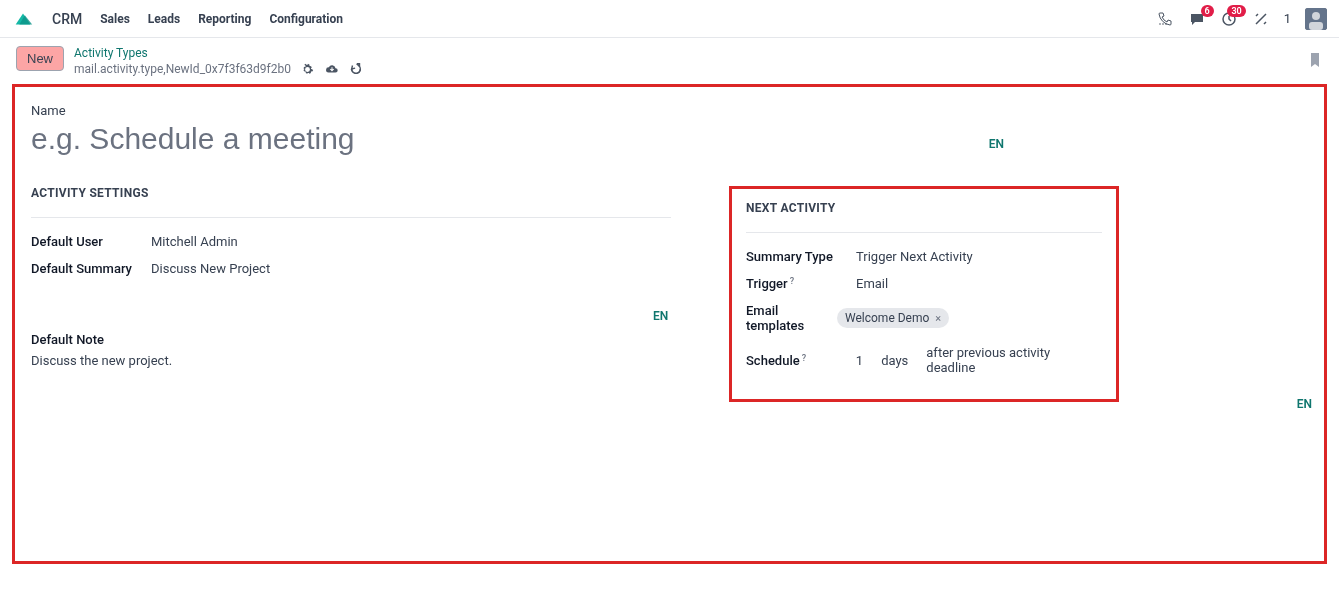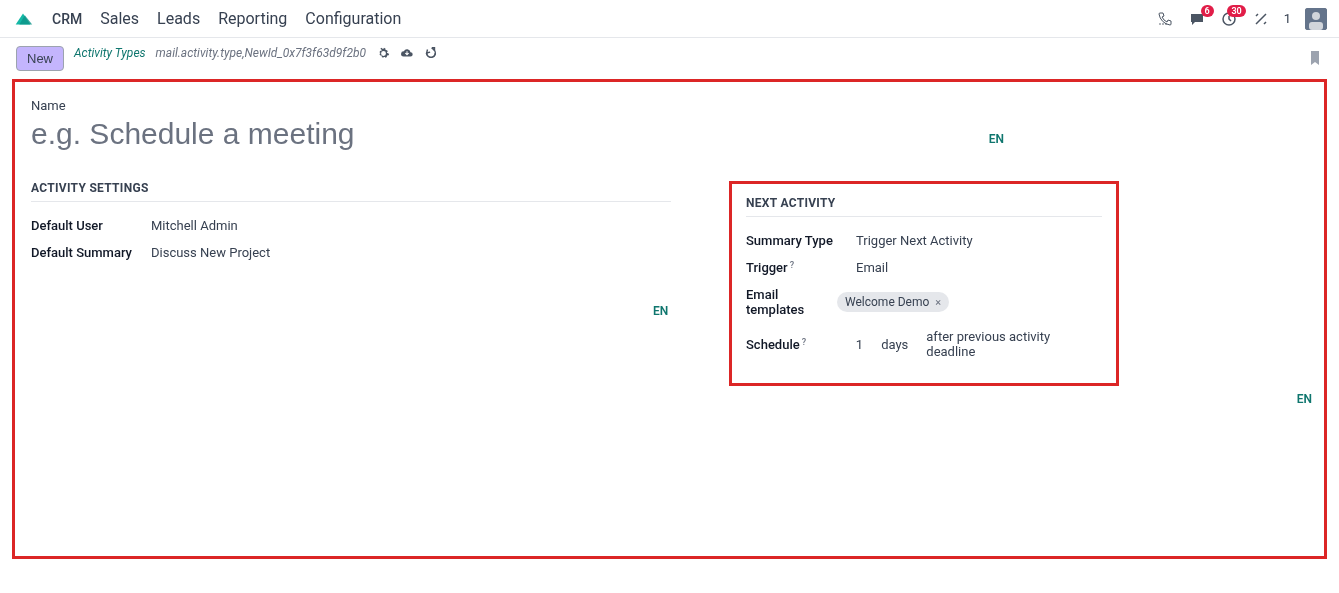--- a/index.html
+++ b/index.html
@@ -21,44 +21,44 @@
       height: 38px;
       padding: 0 12px;
       border-bottom: 1px solid #e5e7eb;
     }
     .nav-left { display: flex; align-items: center; gap: 18px; }
     .logo {
       width: 22px; height: 16px;
       display: inline-flex; align-items: center; justify-content: center;
     }
     .brand { font-weight: 500; font-size: 14px; color: #374151; }
-    .nav-item { font-size: 16px; color: #374151; cursor: pointer; }
+    .nav-item { font-size: 12px; color: #374151; cursor: pointer; font-weight: bold; }
     .nav-right { display: flex; align-items: center; gap: 14px; }
     .nav-icon { position: relative; width: 18px; height: 18px; display: inline-flex; align-items: center; justify-content: center; cursor: pointer; color: #4b5563; }
     .badge {
       position: absolute; top: -5px; right: -8px;
       background: #e11d48; color: #fff;
       font-size: 9px; line-height: 12px;
       padding: 0 4px; border-radius: 8px; font-weight: 600;
     }
     .nav-count { font-size: 13px; color: #374151; }
     .avatar { width: 22px; height: 22px; border-radius: 3px; background: linear-gradient(135deg,#6b7280,#374151); display:inline-block; overflow:hidden; }
 
     
     .subheader {
       display: flex; align-items: center; justify-content: space-between;
       padding: 8px 16px;
     }
     .sub-left { display: flex; align-items: flex-start; gap: 10px; }
     .new-btn {
-      border: 1px solid #9ca3af; background: #c4b5fd;
+      border: 1px solid #9ca3af; background: #fca5a5;
       padding: 4px 10px; border-radius: 4px;
       font-size: 13px; cursor: pointer; color: #374151;
     }
-    .breadcrumb-col { display: flex; flex-direction: row; gap: 10px; font-style: italic; }
+    .breadcrumb-col { display: flex; flex-direction: column; gap: 2px; }
     .breadcrumb-link { color: #0f766e; font-size: 12px; cursor: pointer; }
     .record-row { display: flex; align-items: flex-end; gap: 10px; }
     .record-id { color: #6b7280; font-size: 12px; }
     .mini-icon { width: 14px; height: 14px; color: #4b5563; cursor: pointer; display: inline-flex; align-items:center; justify-content:center;}
     .ribbon-icon { width: 14px; height: 18px; color: #9ca3af; cursor: pointer; }
 
     
     .form-wrap {
       margin: 0 12px;
       border: 3px solid #dc2626;
@@ -83,21 +83,21 @@
     .lang-note { top: 310px; right: 12px; }
 
     .cols { display: flex; gap: 20px; margin-top: 30px; }
     .col-left { flex: 0 0 640px; }
     .col-right { flex: 1; margin-left: 38px; }
 
     .section-title {
       font-size: 12px; font-weight: 700; letter-spacing: 0.3px;
       color: #374151; text-transform: uppercase;
       border-bottom: 1px solid #e5e7eb;
-      padding-bottom: 6px; margin-bottom: 10px;
+      padding-bottom: 17px; margin-bottom: 10px;
     }
 
     .field-row { display: flex; align-items: center; padding: 6px 0; font-size: 13px; }
     .field-label { width: 120px; color: #111827; font-weight: 500; position: relative; }
     .help-q {
       font-size: 9px; color: #6b7280; position: relative; top: -4px; margin-left: 2px;
     }
     .field-value { color: #374151; }
 
     .note-block { margin-top: 50px; }
@@ -228,20 +228,24 @@
         <div class="field-label">Default User</div>
         <div class="field-value">Mitchell Admin</div>
       </div>
 
       <div class="field-row">
         <div class="field-label">Default Summary</div>
         <div class="field-value">Discuss New Project</div>
       </div>
       <span class="lang-badge lang-summary">EN</span>
 
+      <div class="note-block">
+        <div class="note-label">Default Note</div>
+        <div class="note-text">Discuss the new project.</div>
+      </div>
     </div>
 
     <div class="col-right">
       <div class="next-box">
         <div class="section-title" style="border-bottom:1px solid #e5e7eb">NEXT ACTIVITY</div>
 
         <div class="field-row">
           <div class="field-label" style="width:110px">Summary Type</div>
           <div class="field-value">Trigger Next Activity</div>
         </div>

